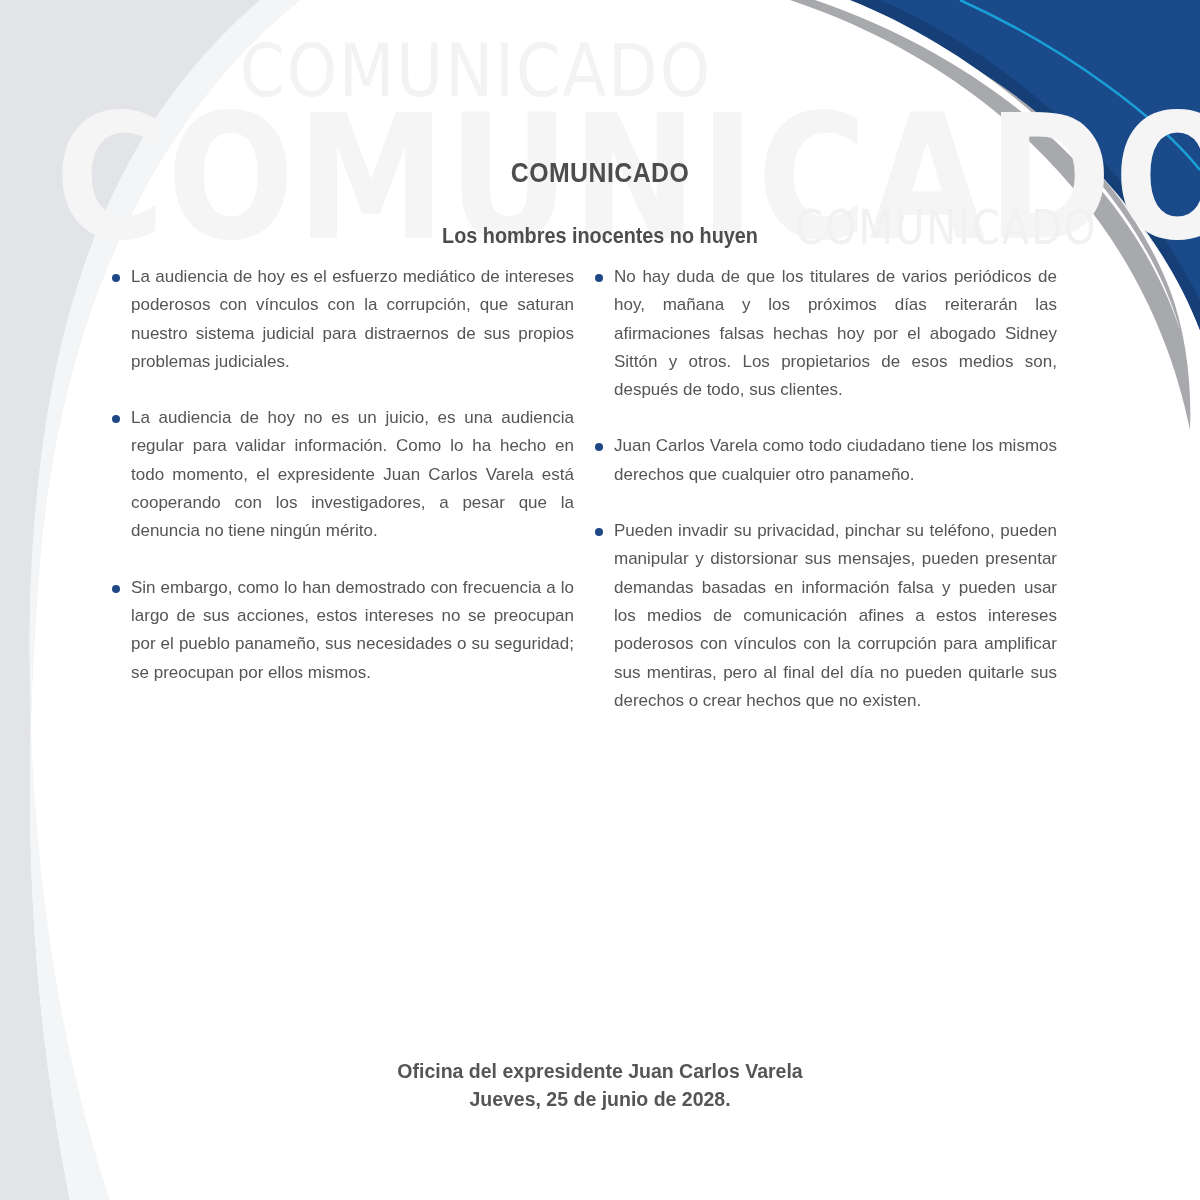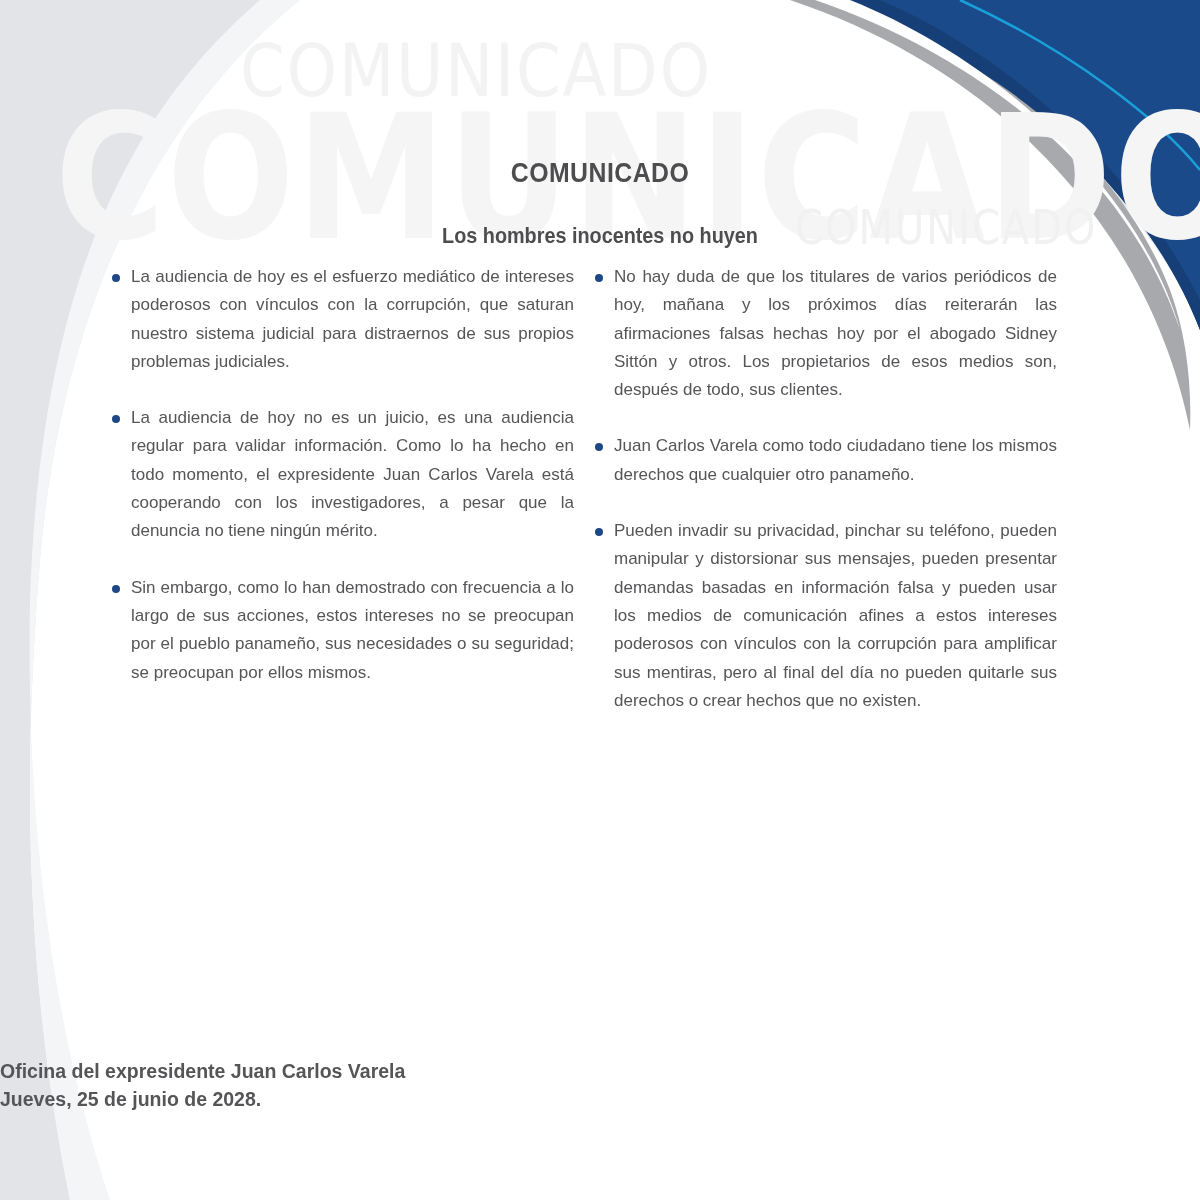--- a/index.html
+++ b/index.html
@@ -37,21 +37,21 @@
     .item {
       position: relative; margin: 4px 0 28px 0;
       font-size: 17px; line-height: 28.3px; color: #555558;
       text-align: justify; hyphens: none;
     }
     .bullet {
       position: absolute; left: -19px; top: 11px; width: 8px; height: 8px;
       border-radius: 50%; background: #1e4786;
     }
     .footer {
-      position: absolute; left: 0; right: 0; top: 1057px; 
+      position: absolute; left: 0; right: 0; top: 1057px; text-align: center;
       font-size: 19.5px; font-weight: bold; color: #555558; line-height: 28px;
     }
   </style>
 </head>
 <body>
 
 <div class="bg-layer">
   <svg width="1200" height="1200" viewBox="0 0 1200 1200">
 
     <path d="M0 0 L260 0 C120 120 40 300 30 600 C25 850 60 1050 110 1200 L0 1200 Z" fill="#e2e4e7"></path>

